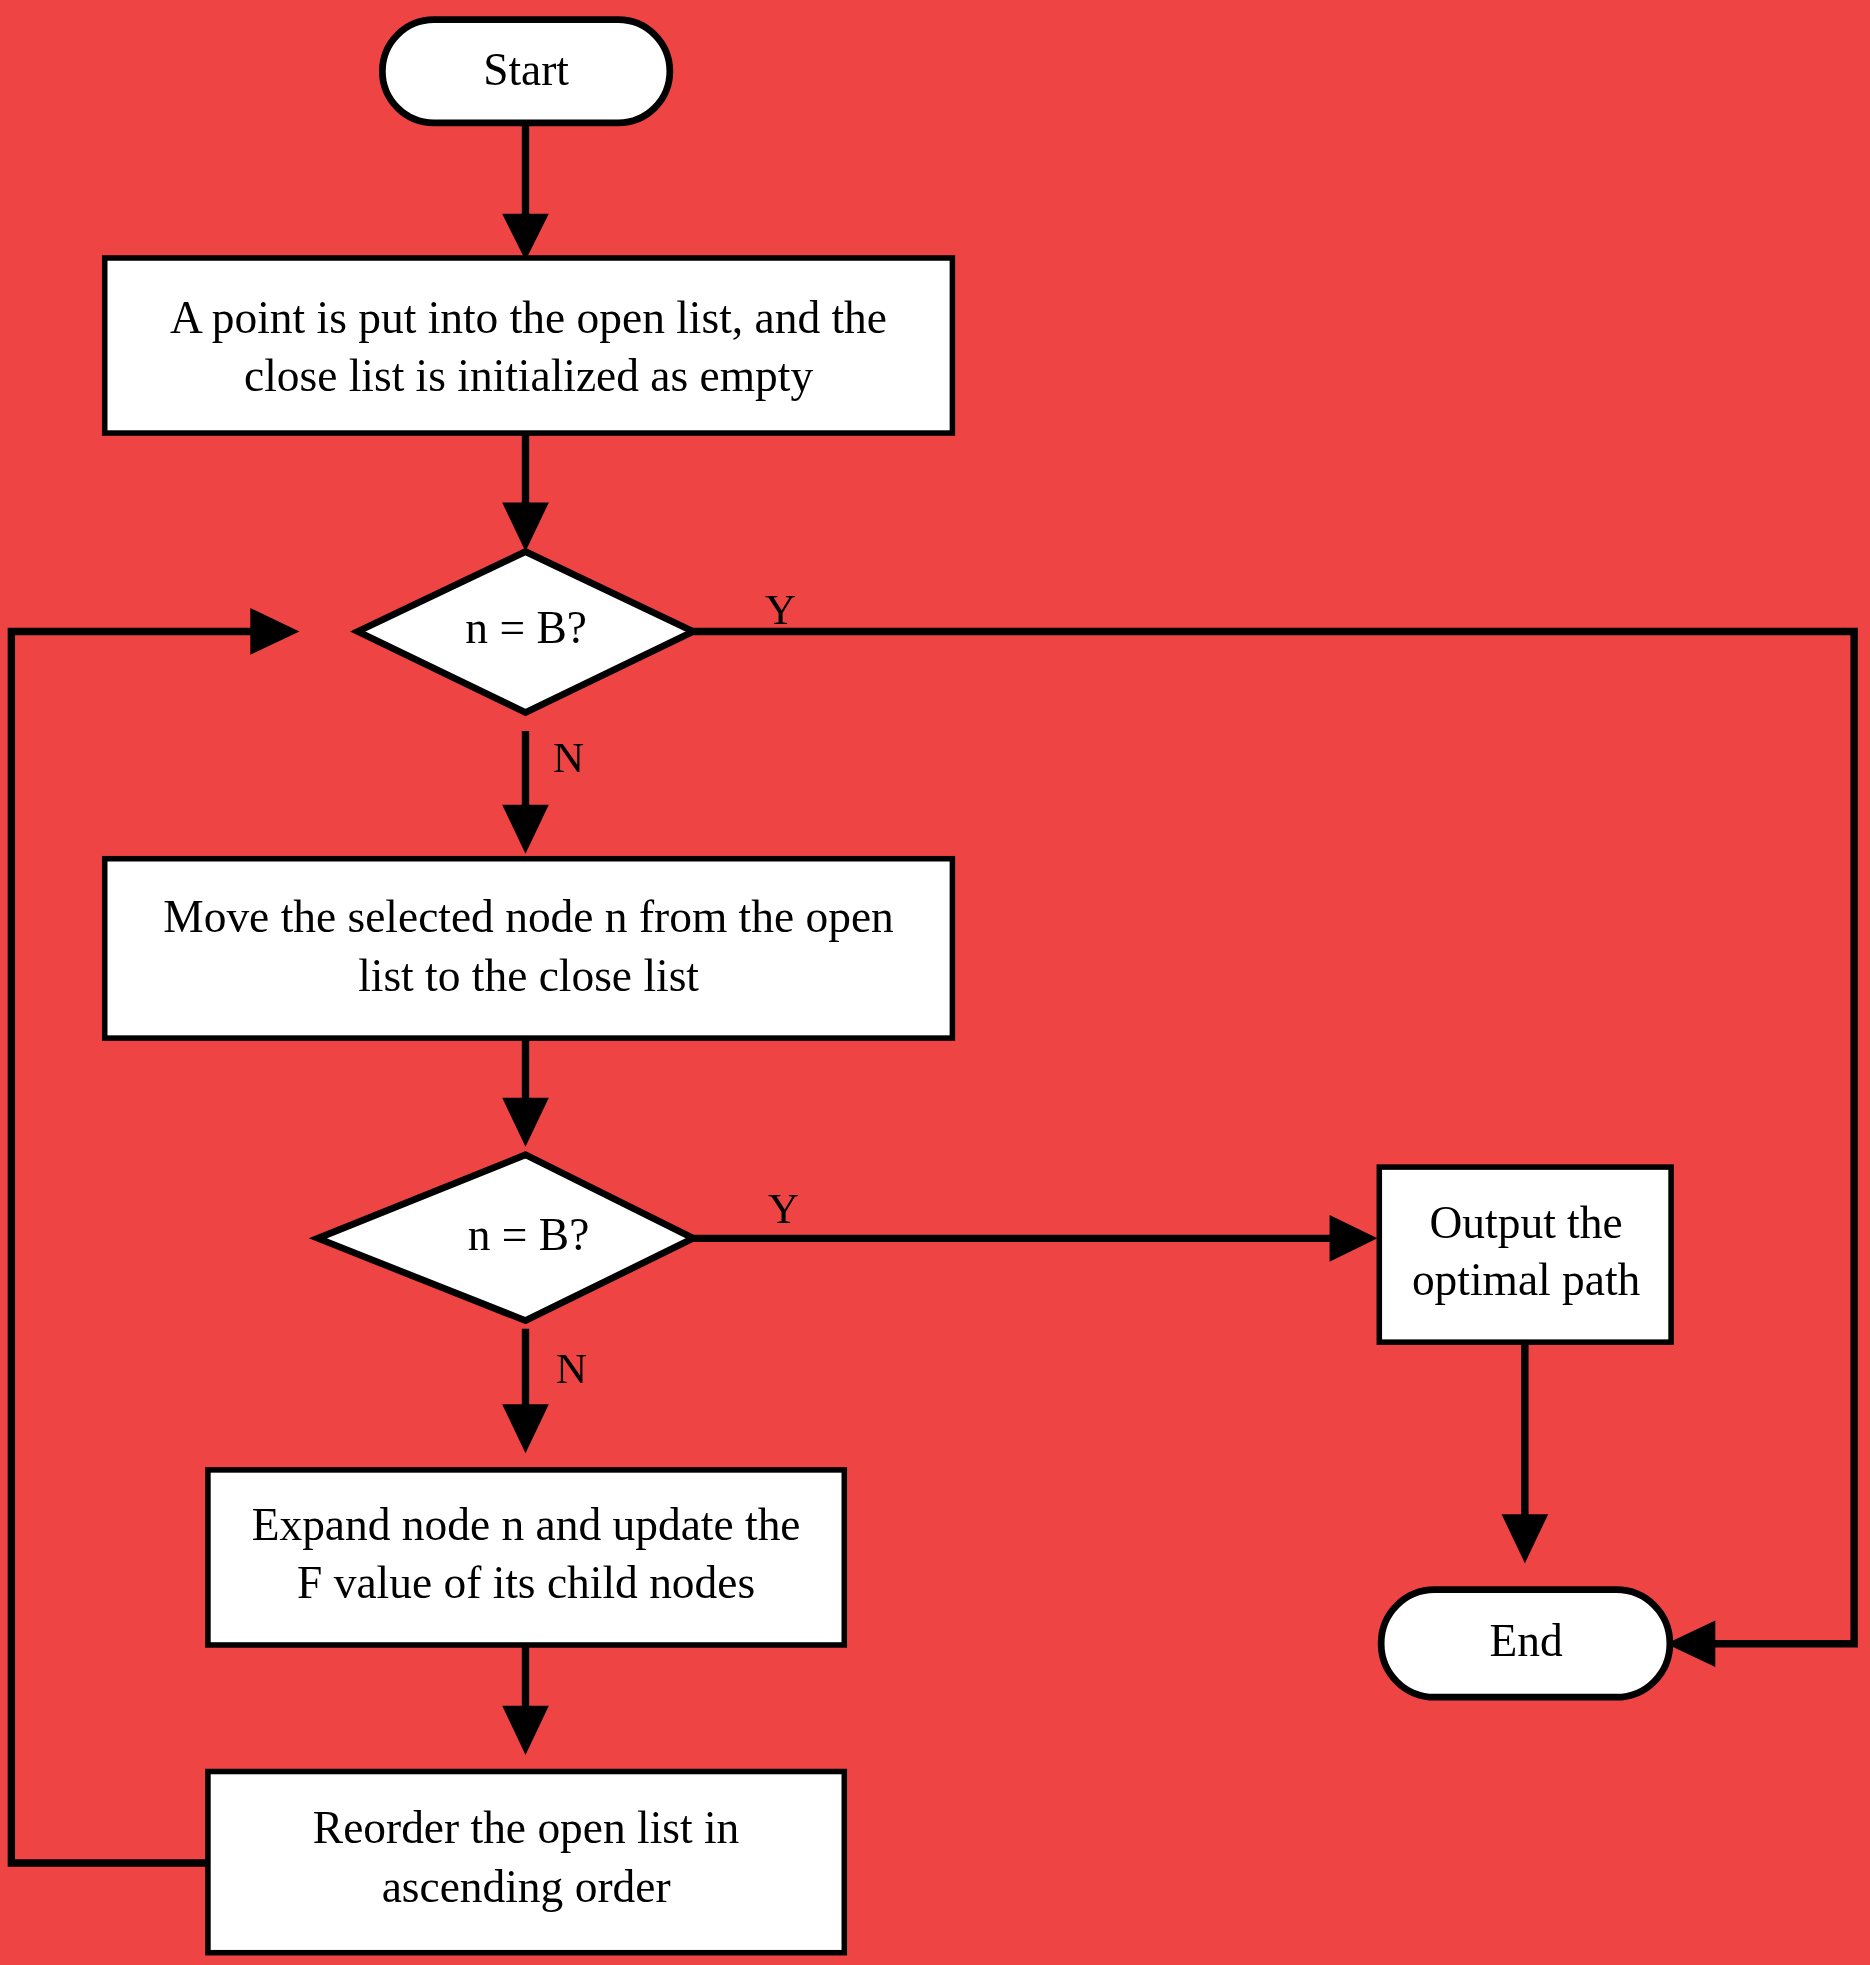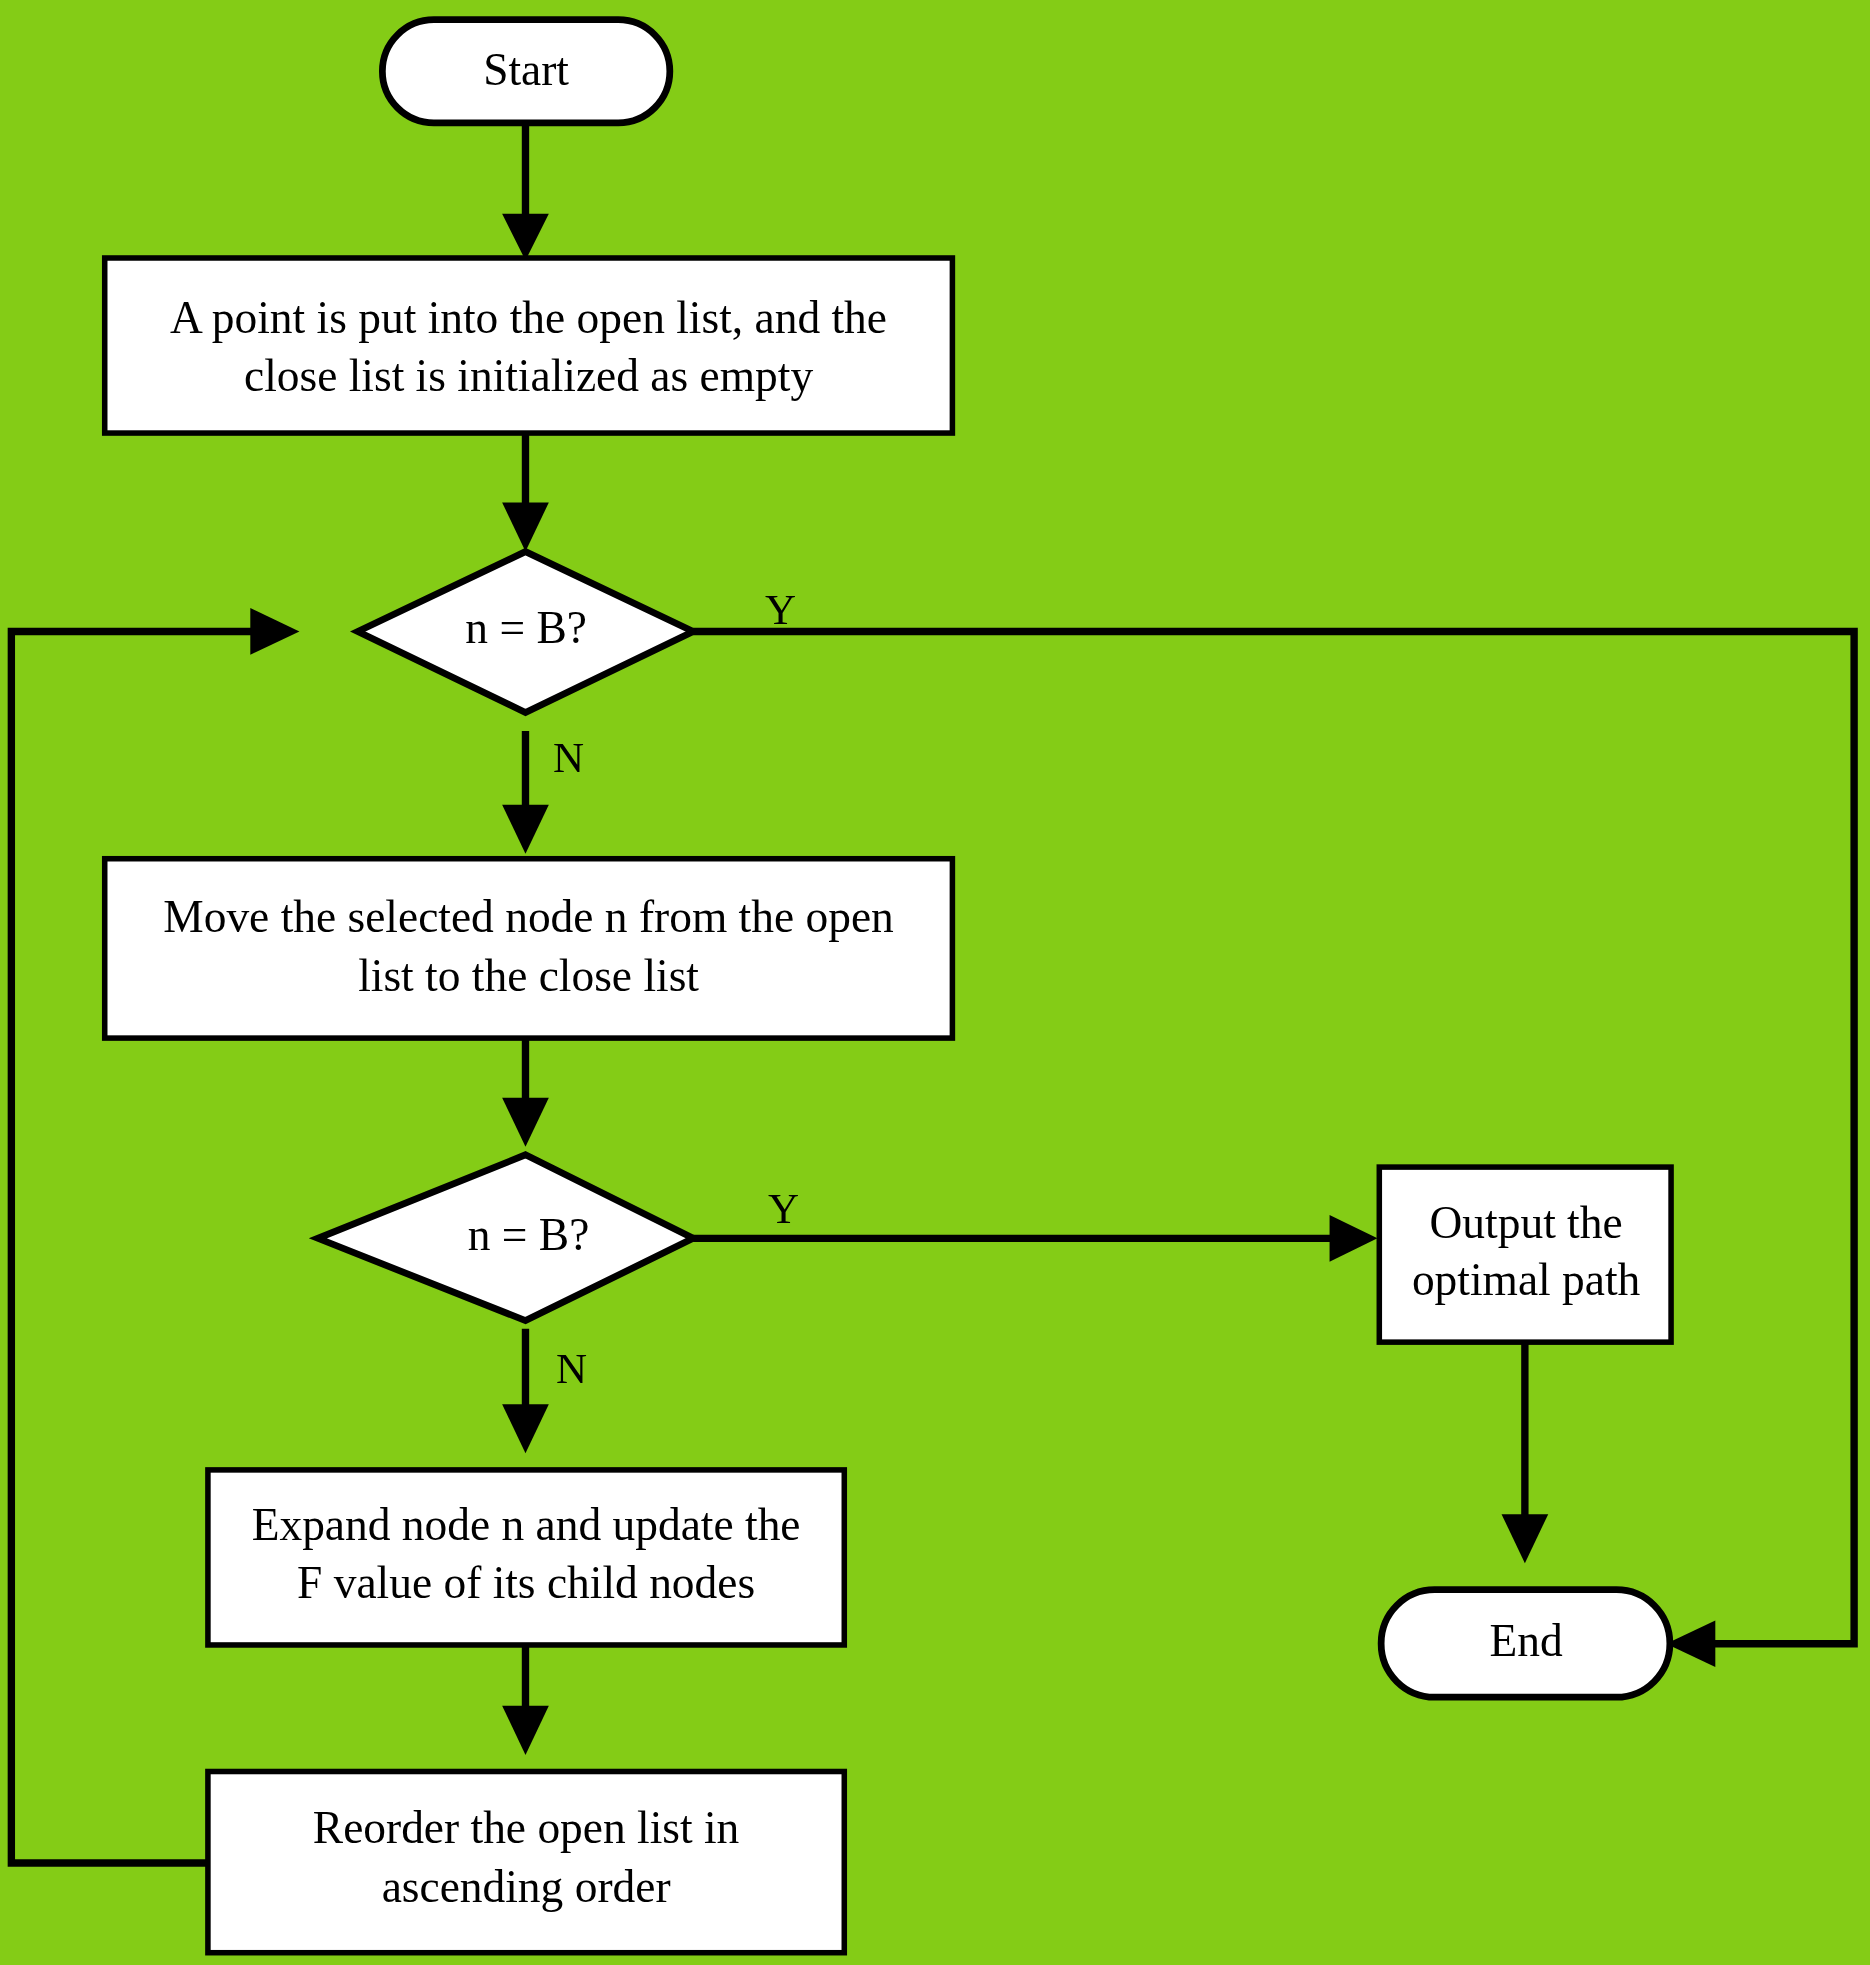--- a/index.html
+++ b/index.html
@@ -7,21 +7,21 @@
     padding: 0;
     background: #ffffff;
   }
   body {
     font-family: "Liberation Serif", "DejaVu Serif", serif;
   }
   #flowchart-root {
     position: relative;
     width: 1871px;
     height: 1965px;
-    background: #84cc16;
+    background: #ef4444;
     overflow: hidden;
   }
   svg.flow-canvas {
     display: block;
     width: 1871px;
     height: 1965px;
   }
   .node-shape {
     fill: #ffffff;
     stroke: #000000;

